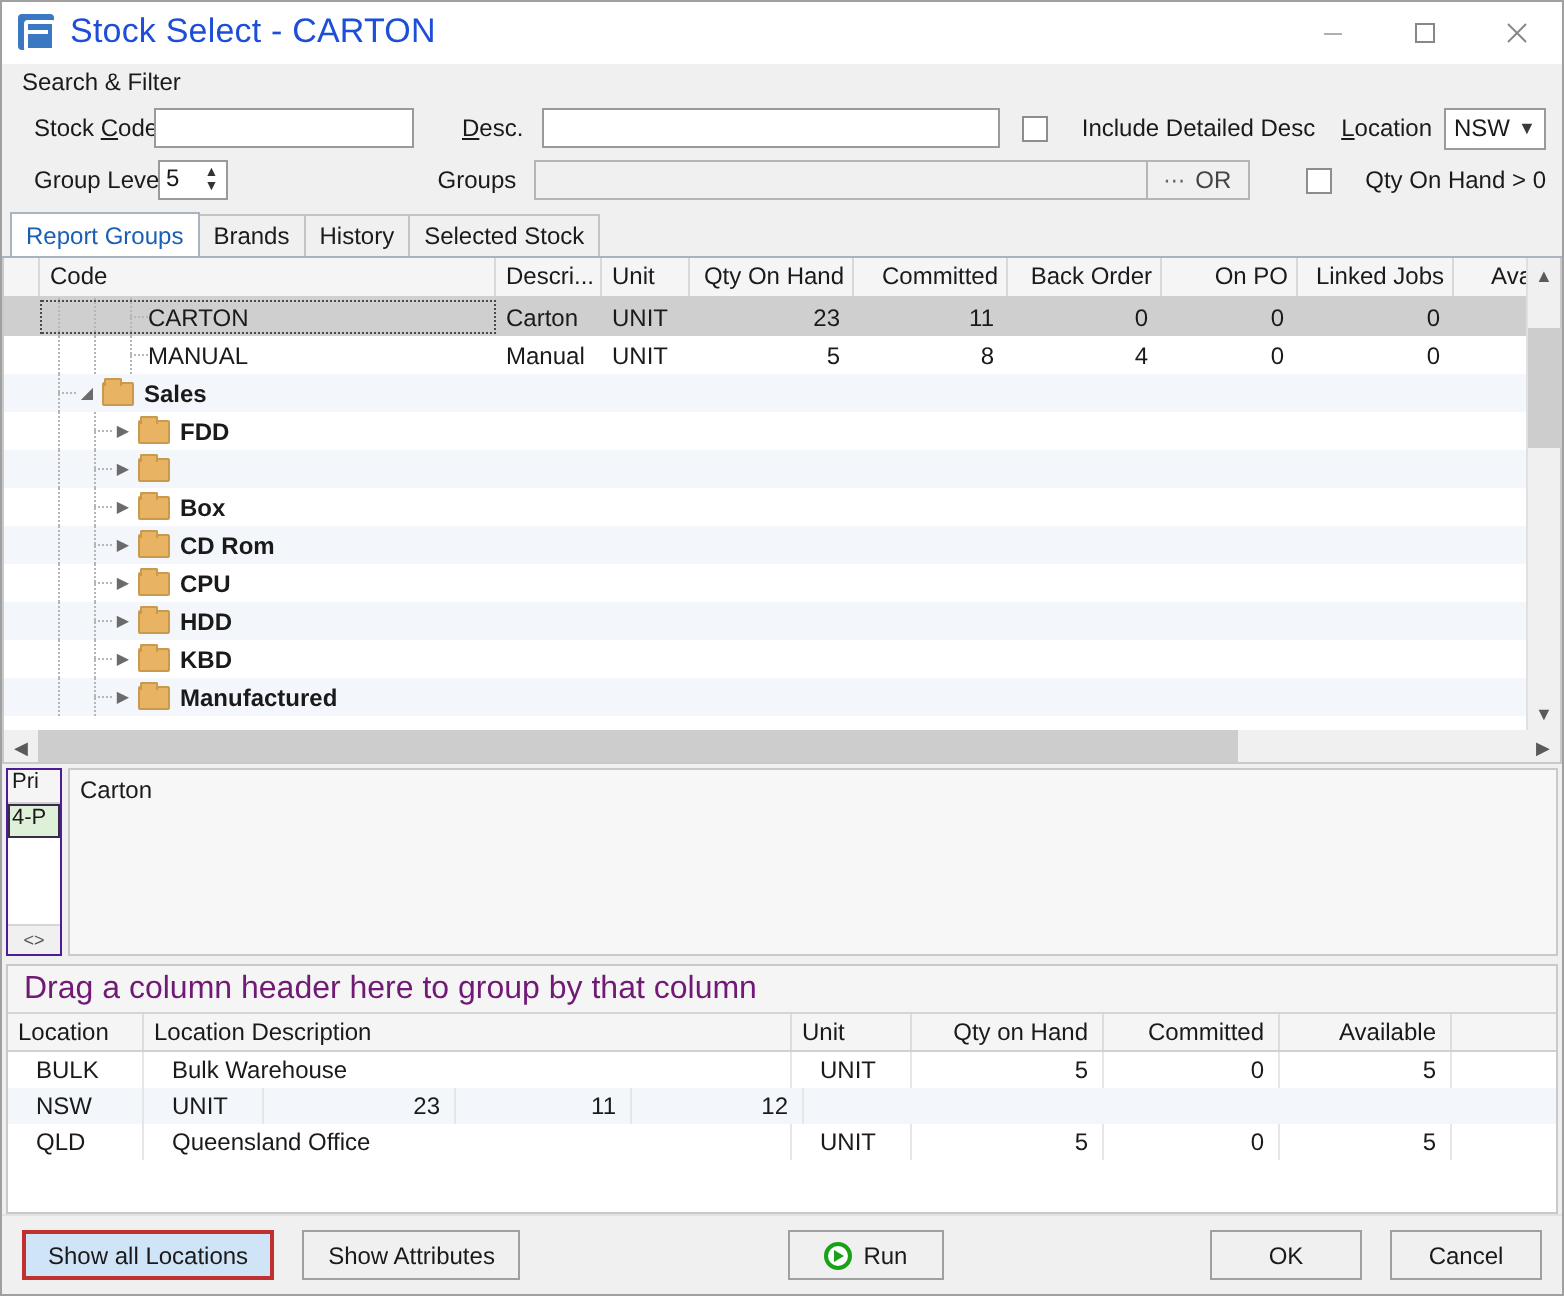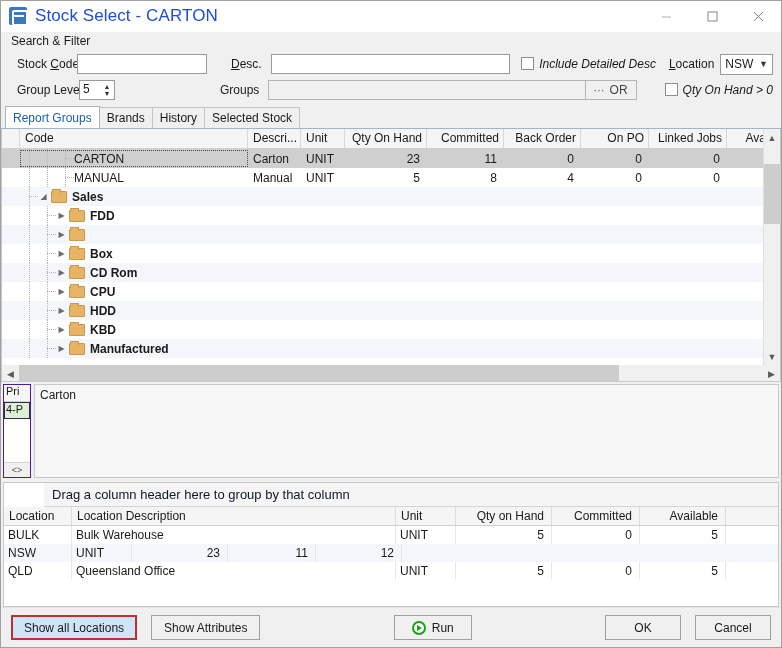--- a/index.html
+++ b/index.html
@@ -78,21 +78,21 @@
     display: flex; align-items: stretch; height: 20px;
     border: 1px solid #9a9a9a; background: #ffffff; width: 38px;
   }
   .spin-val { flex: 1; font-size: 12px; padding: 1px 0 0 3px; }
   .spin-btns {
     width: 13px; display: flex; flex-direction: column;
     align-items: center; justify-content: center; color: #333; gap: 1px;
     padding-right: 1px;
   }
   .spin-btns span { font-size: 7px; line-height: 6px; }
-  .chk-wrap { display: flex; align-items: flex-start; gap: 5px; font-style: italic; }
+  .chk-wrap { display: flex; align-items: flex-end; gap: 17px; }
   .chkbox {
     width: 13px; height: 13px; border: 1px solid #8d8d8d;
     background: #ffffff; flex: none;
   }
   .combo {
     height: 21px; border: 1px solid #9a9a9a; background: #ffffff;
     display: flex; align-items: center; width: 62px;
   }
   .combo-val { flex: 1; font-size: 12px; padding-left: 4px; }
   .combo-arrow {
@@ -260,33 +260,33 @@
     background: #f0f0f0; padding: 4px 2px 0 2px; min-height: 0;
   }
   .bgrid {
     flex: 1; display: flex; flex-direction: column;
     background: #ffffff; border: 1px solid #c9c9c9; min-height: 0;
   }
   .groupbar {
     height: 24px; min-height: 24px; background: #f5f5f5;
     border-bottom: 1px solid #d5d5d5;
     display: flex; align-items: center; padding-left: 8px;
-    font-size: 13px; color: #0f172a; margin-left: 40px;
+    font-size: 16px; color: #701a75;
   }
   .bhead { display: flex; height: 19px; min-height: 19px; background: #f5f5f5;
            border-bottom: 1px solid #d0d0d0; }
   .bh {
     font-size: 12px; color: #1a1a1a; border-right: 1px solid #dcdcdc;
     padding: 2px 5px 0 5px; white-space: nowrap; overflow: hidden;
   }
   .bh.num { text-align: right; padding-right: 7px; }
   .brow { display: flex; height: 18px; min-height: 18px; align-items: center; font-size: 12px; }
   .brow.alt { background: #f3f6fa; }
   .bc {
-    border-right: 1px solid #e6e6e6; padding: 0 4px; white-space: nowrap;
+    border-right: 1px solid #e6e6e6; padding: 0 14px; white-space: nowrap;
     overflow: hidden; height: 18px; line-height: 18px;
   }
   .bc.num { text-align: right; padding-right: 7px; }
   .bfill { flex: 1; background: #ffffff; }
 
   
   .footer {
     height: 40px; min-height: 40px; background: #f0f0f0;
     display: flex; align-items: center; padding: 0 10px;
     border-top: 1px solid #e2e2e2;

